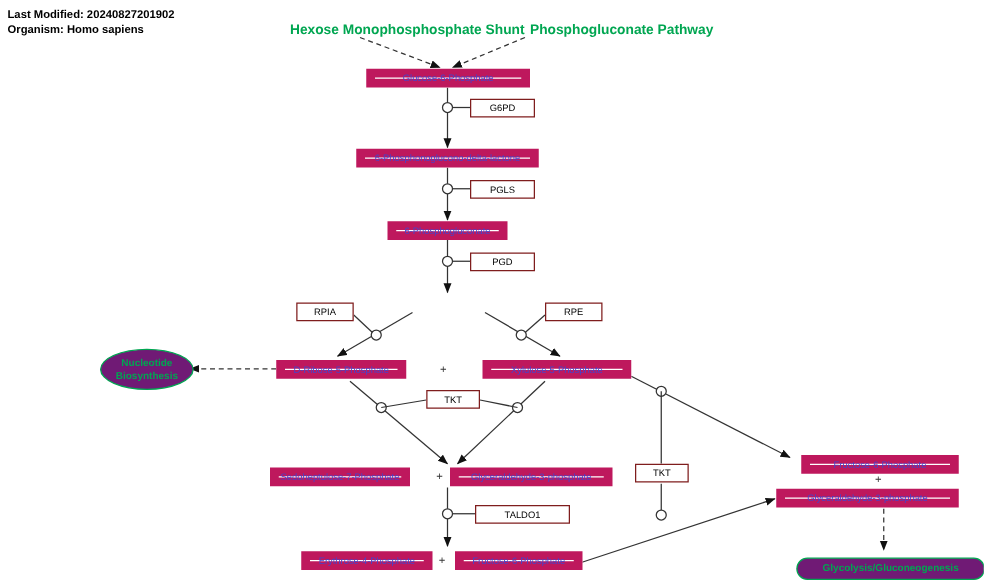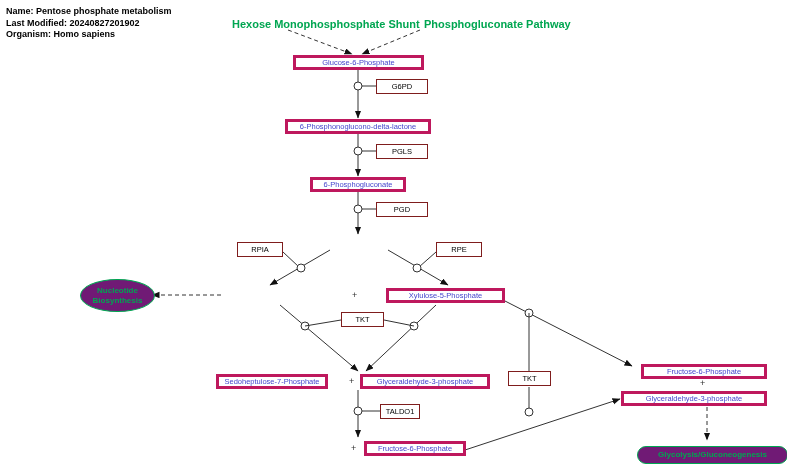--- a/index.html
+++ b/index.html
@@ -41,21 +41,21 @@
   .node {
     position: absolute;
     box-sizing: border-box;
     display: flex;
     align-items: center;
     justify-content: center;
     text-align: center;
     white-space: nowrap;
   }
   .metabolite {
-    border: 3px solid #be185d;
+    border: 7px solid #be185d;
     background: #ffffff;
     color: #4444cc;
     font-size: 7.5px;
     height: 15px;
   }
   .enzyme {
     border: 1px solid #7f1d1d;
     background: #ffffff;
     color: #000000;
     font-size: 7.5px;
@@ -93,21 +93,20 @@
     color: #333333;
     font-family: "Liberation Sans", sans-serif;
   }
 </style>
 </head>
 <body>
 
 <div id="canvas">
 
   <div class="meta">
-    <div>Name: Pentose phosphate metabolism</div>
     <div>Last Modified: 20240827201902</div>
     <div>Organism: Homo sapiens</div>
   </div>
 
   <svg id="svg-layer" viewBox="0 0 787 468">
     <defs>
       <marker id="arrow" markerWidth="9" markerHeight="9" refX="7.5" refY="3.2" orient="auto" markerUnits="userSpaceOnUse">
         <path d="M0,0 L8,3.2 L0,6.4 z" fill="#111111"></path>
       </marker>
       <marker id="arrow-dash" markerWidth="9" markerHeight="9" refX="7.5" refY="3.2" orient="auto" markerUnits="userSpaceOnUse">
@@ -166,35 +165,37 @@
       <path d="M707,407 L707,440" stroke-dasharray="4,3" marker-end="url(#arrow-dash)"></path>
     </g>
   </svg>
 
   <div class="pathway-label" style="left:196px; top:18px;">Hexose Monophosphosphate Shunt</div>
   <div class="pathway-label" style="left:388px; top:18px;">Phosphogluconate Pathway</div>
 
   <div class="node metabolite" style="left:293px; top:55px; width:131px;">Glucose-6-Phosphate</div>
   <div class="node metabolite" style="left:285px; top:119px; width:146px;">6-Phosphonoglucono-delta-lactone</div>
   <div class="node metabolite" style="left:310px; top:177px; width:96px;">6-Phosphogluconate</div>
+  <div class="node metabolite" style="left:221px; top:288px; width:104px;">D-Ribose-5-Phosphate</div>
   <div class="node metabolite" style="left:386px; top:288px; width:119px;">Xylulose-5-Phosphate</div>
   <div class="node metabolite" style="left:216px; top:374px; width:112px;">Sedoheptulose-7-Phosphate</div>
   <div class="node metabolite" style="left:360px; top:374px; width:130px;">Glyceraldehyde-3-phosphate</div>
+  <div class="node metabolite" style="left:241px; top:441px; width:105px;">Erythrose-4-Phosphate</div>
   <div class="node metabolite" style="left:364px; top:441px; width:102px;">Fructose-6-Phosphate</div>
   <div class="node metabolite" style="left:641px; top:364px; width:126px;">Fructose-6-Phosphate</div>
   <div class="node metabolite" style="left:621px; top:391px; width:146px;">Glyceraldehyde-3-phosphate</div>
 
   <div class="node enzyme" style="left:376px; top:79px; width:52px;">G6PD</div>
   <div class="node enzyme" style="left:376px; top:144px; width:52px;">PGLS</div>
   <div class="node enzyme" style="left:376px; top:202px; width:52px;">PGD</div>
   <div class="node enzyme" style="left:237px; top:242px; width:46px;">RPIA</div>
   <div class="node enzyme" style="left:436px; top:242px; width:46px;">RPE</div>
   <div class="node enzyme" style="left:341px; top:312px; width:43px;">TKT</div>
   <div class="node enzyme" style="left:508px; top:371px; width:43px;">TKT</div>
-  <div class="node enzyme" style="left:380px; top:404px; width:40px;">TALDO1</div>
+  <div class="node enzyme" style="left:380px; top:404px; width:76px;">TALDO1</div>
 
   <div class="ellipse-node ellipse-round" style="left:80px; top:279px; width:75px; height:33px;">
     <span>Nucleotide</span>
     <span>Biosynthesis</span>
   </div>
   <div class="ellipse-node ellipse-stadium" style="left:637px; top:446px; width:151px; height:18px;">
     <span>Glycolysis/Gluconeogenesis</span>
   </div>
 
   <div class="plus" style="left:352px; top:290px;">+</div>

